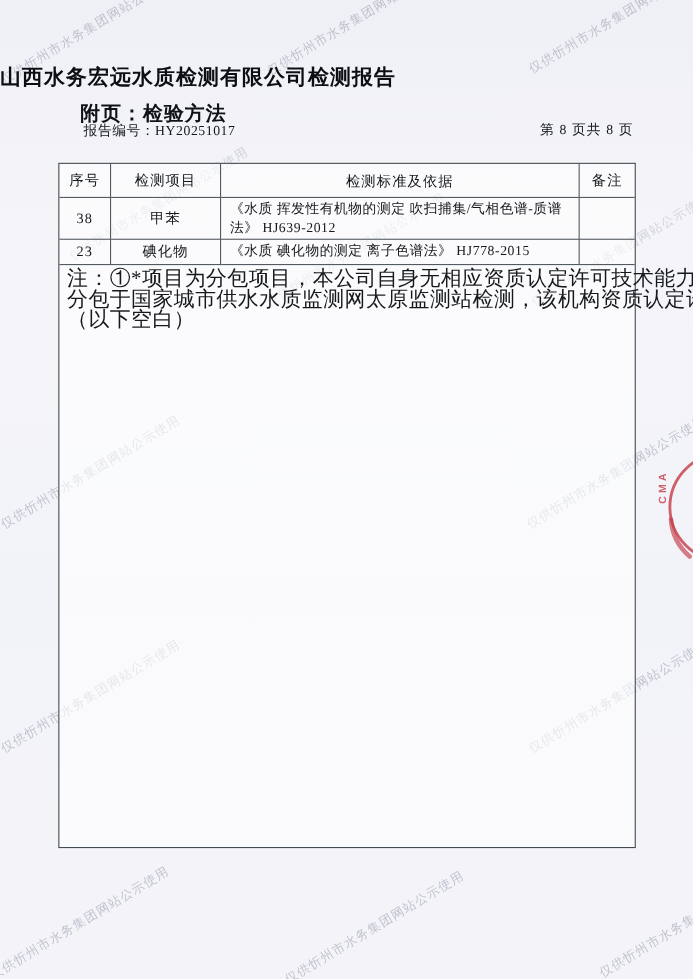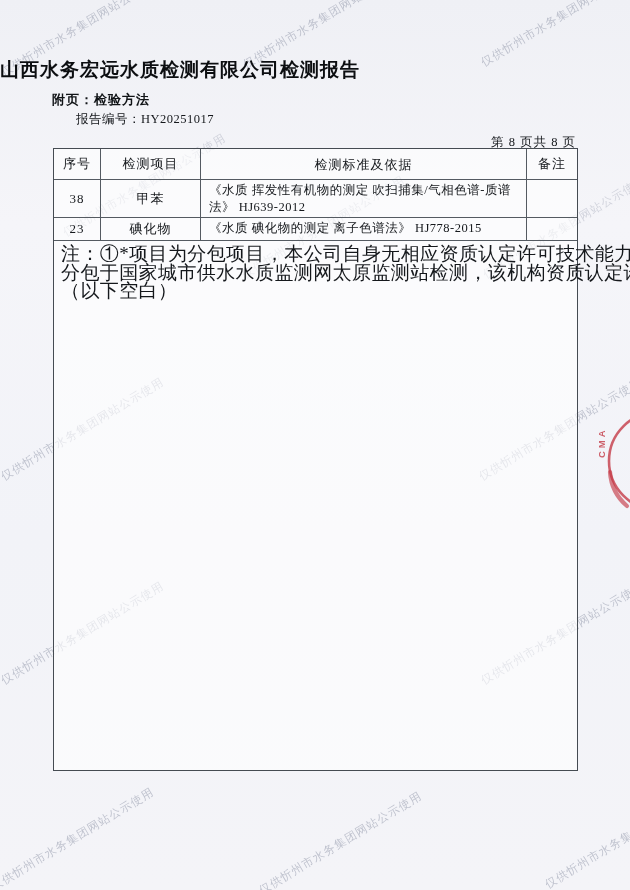--- a/index.html
+++ b/index.html
@@ -13,30 +13,30 @@
     position:relative;width:630px;height:890px;overflow:hidden;
     background:linear-gradient(180deg,#eff0f5 0%,#f5f5f9 25%,#f2f3f8 60%,#f4f4f8 100%);
   }
   
   .doc-title{
     position:absolute;left:0;top:57px;width:100%;
     text-align:left;font-family:"Liberation Sans","DejaVu Sans",sans-serif;
     font-size:19px;font-weight:bold;letter-spacing:1px;color:#0c0e11;
   }
   .doc-subtitle{
-    position:absolute;left:52px;top:91px;
-    font-size:13px;font-weight:bold;letter-spacing:1px;color:#101316;
+    position:absolute;left:73px;top:91px;
+    font-size:18px;font-weight:bold;letter-spacing:1px;color:#101316;
   }
   .report-no{
     position:absolute;left:76px;top:111px;
     font-size:12.5px;letter-spacing:.5px;color:#14171b;font-family:Liberation Serif, serif;
   }
   .page-indicator{
     position:absolute;right:54px;top:110px;
-    font-size:12.5px;letter-spacing:1px;color:#14171b;margin-top:24px;
+    font-size:12.5px;letter-spacing:1px;color:#14171b;
   }
   
   .tbl{
     position:absolute;left:53px;top:148px;width:523px;height:621px;
     border:1.4px solid #454b52;
     background:rgba(255,255,255,.6);
   }
   .grid{
     display:grid;
     grid-template-columns:47px 100px auto 50px;

